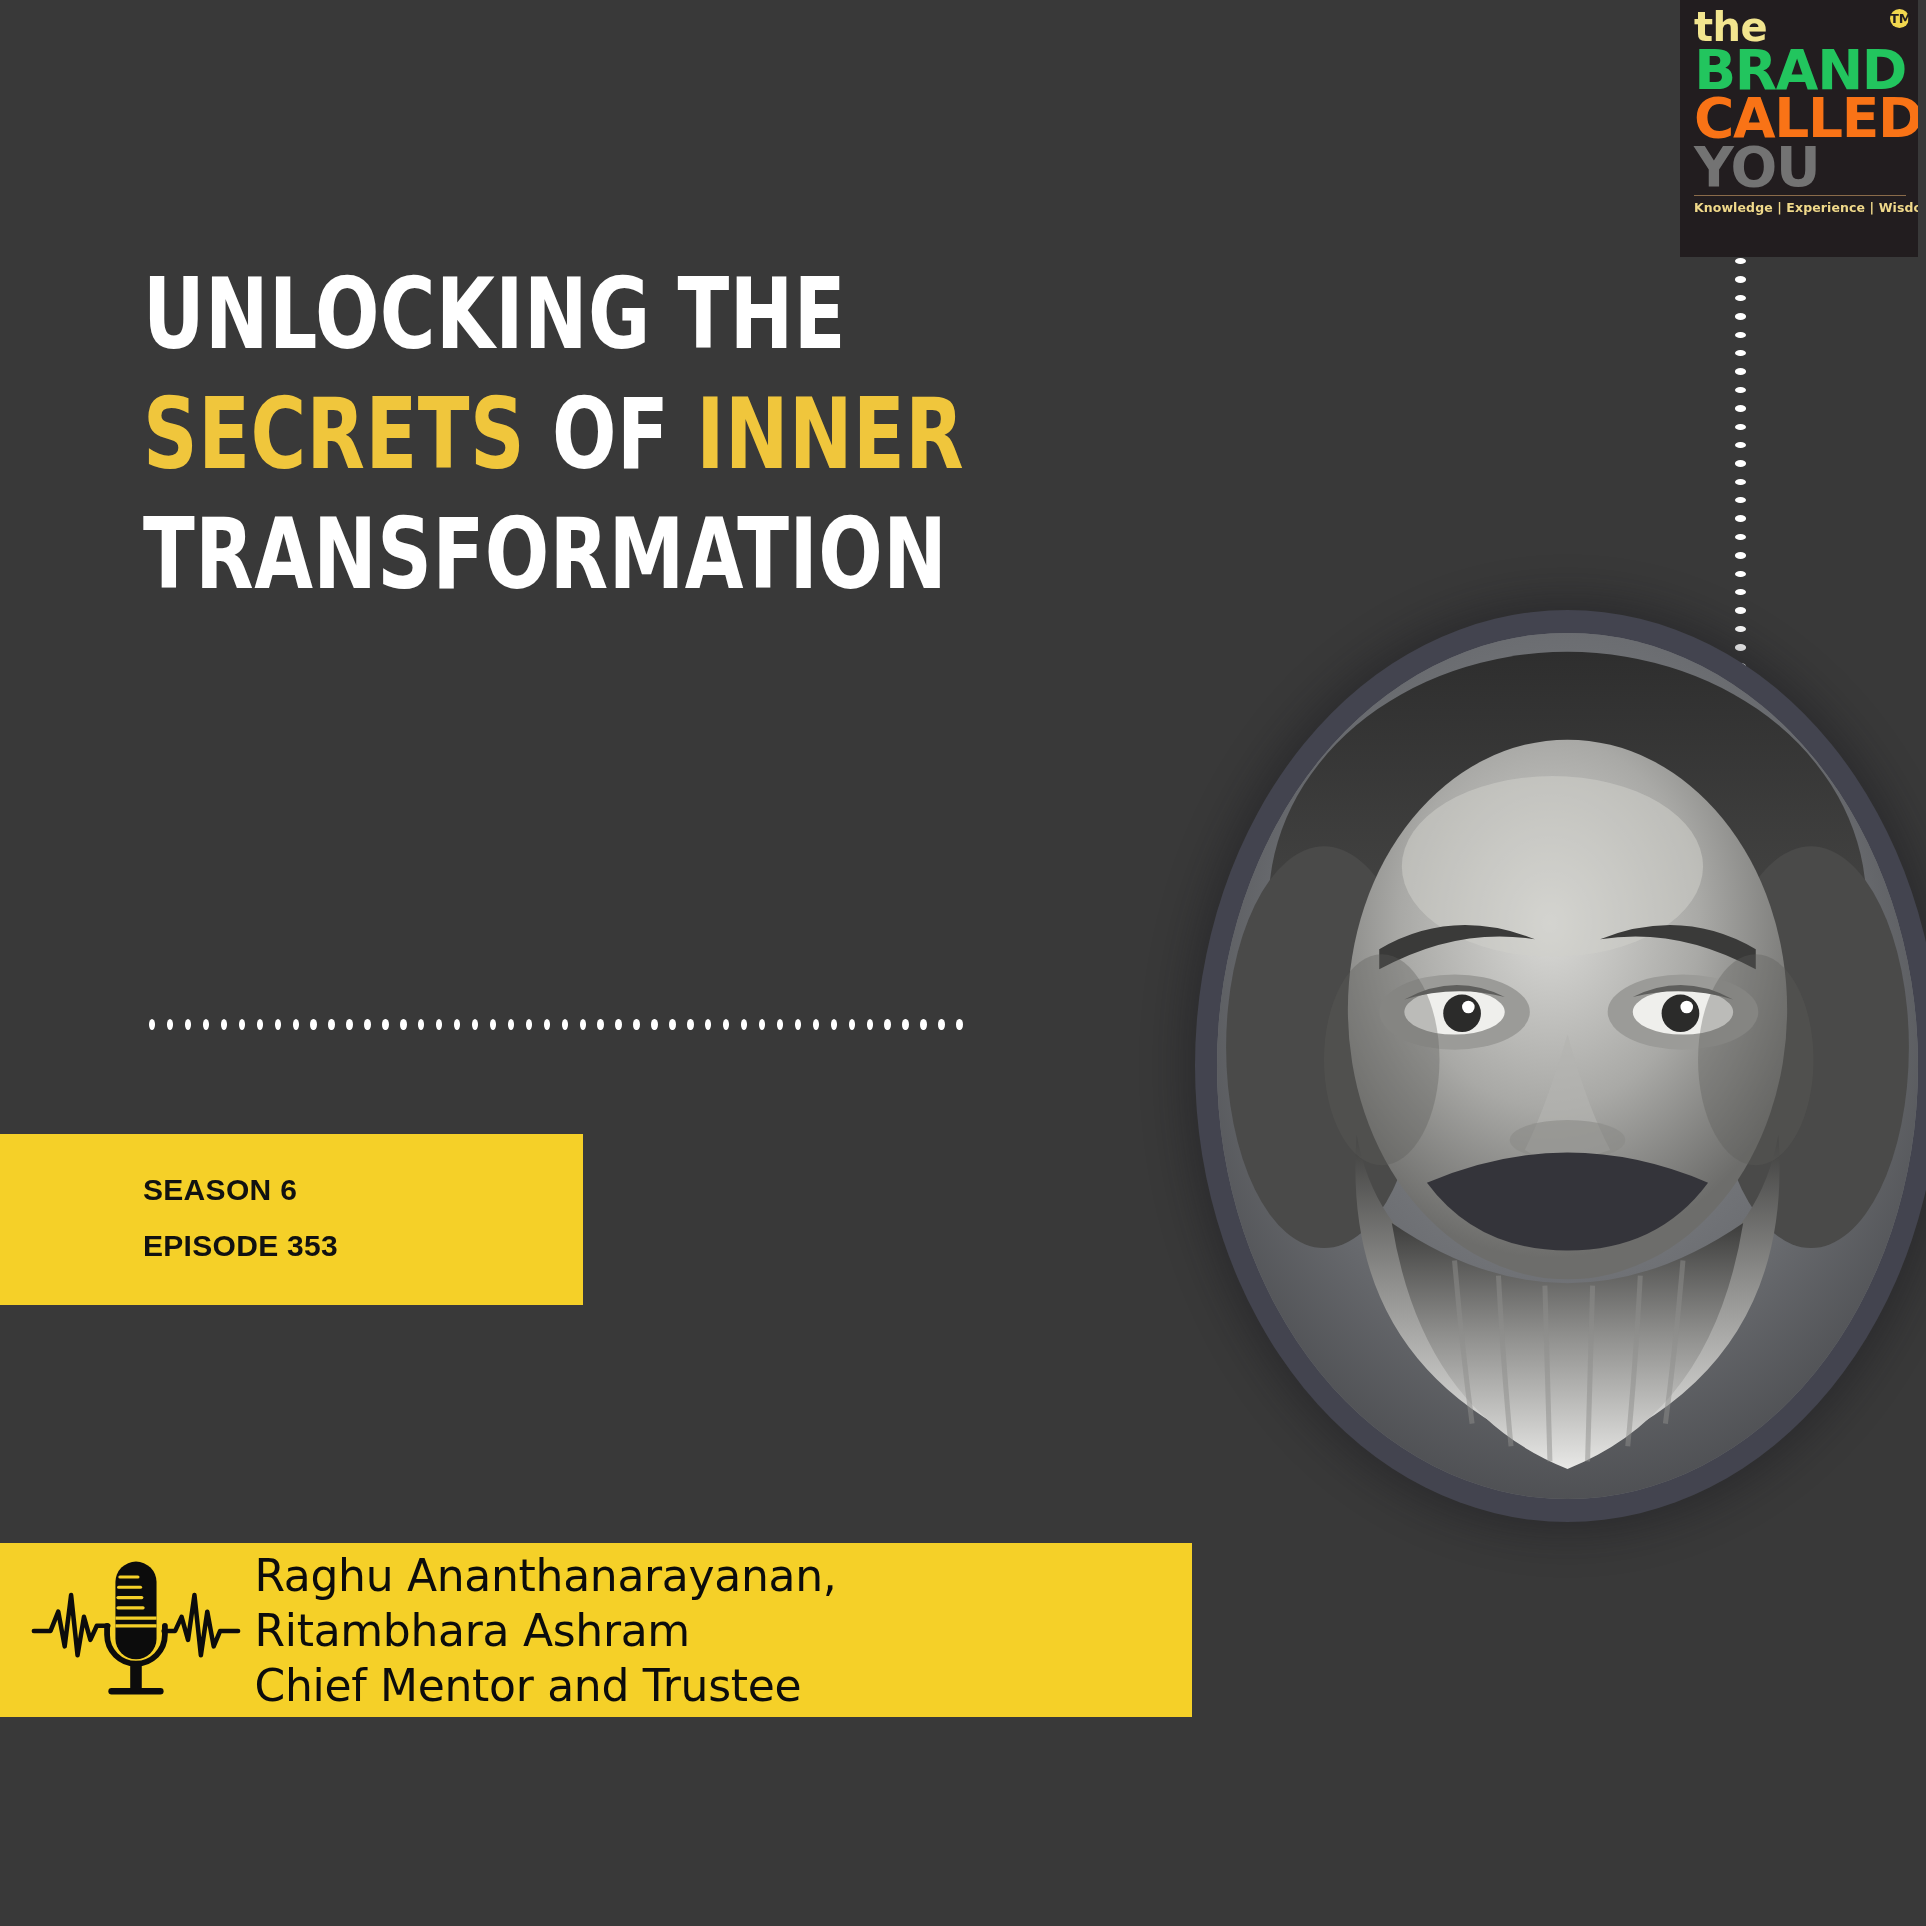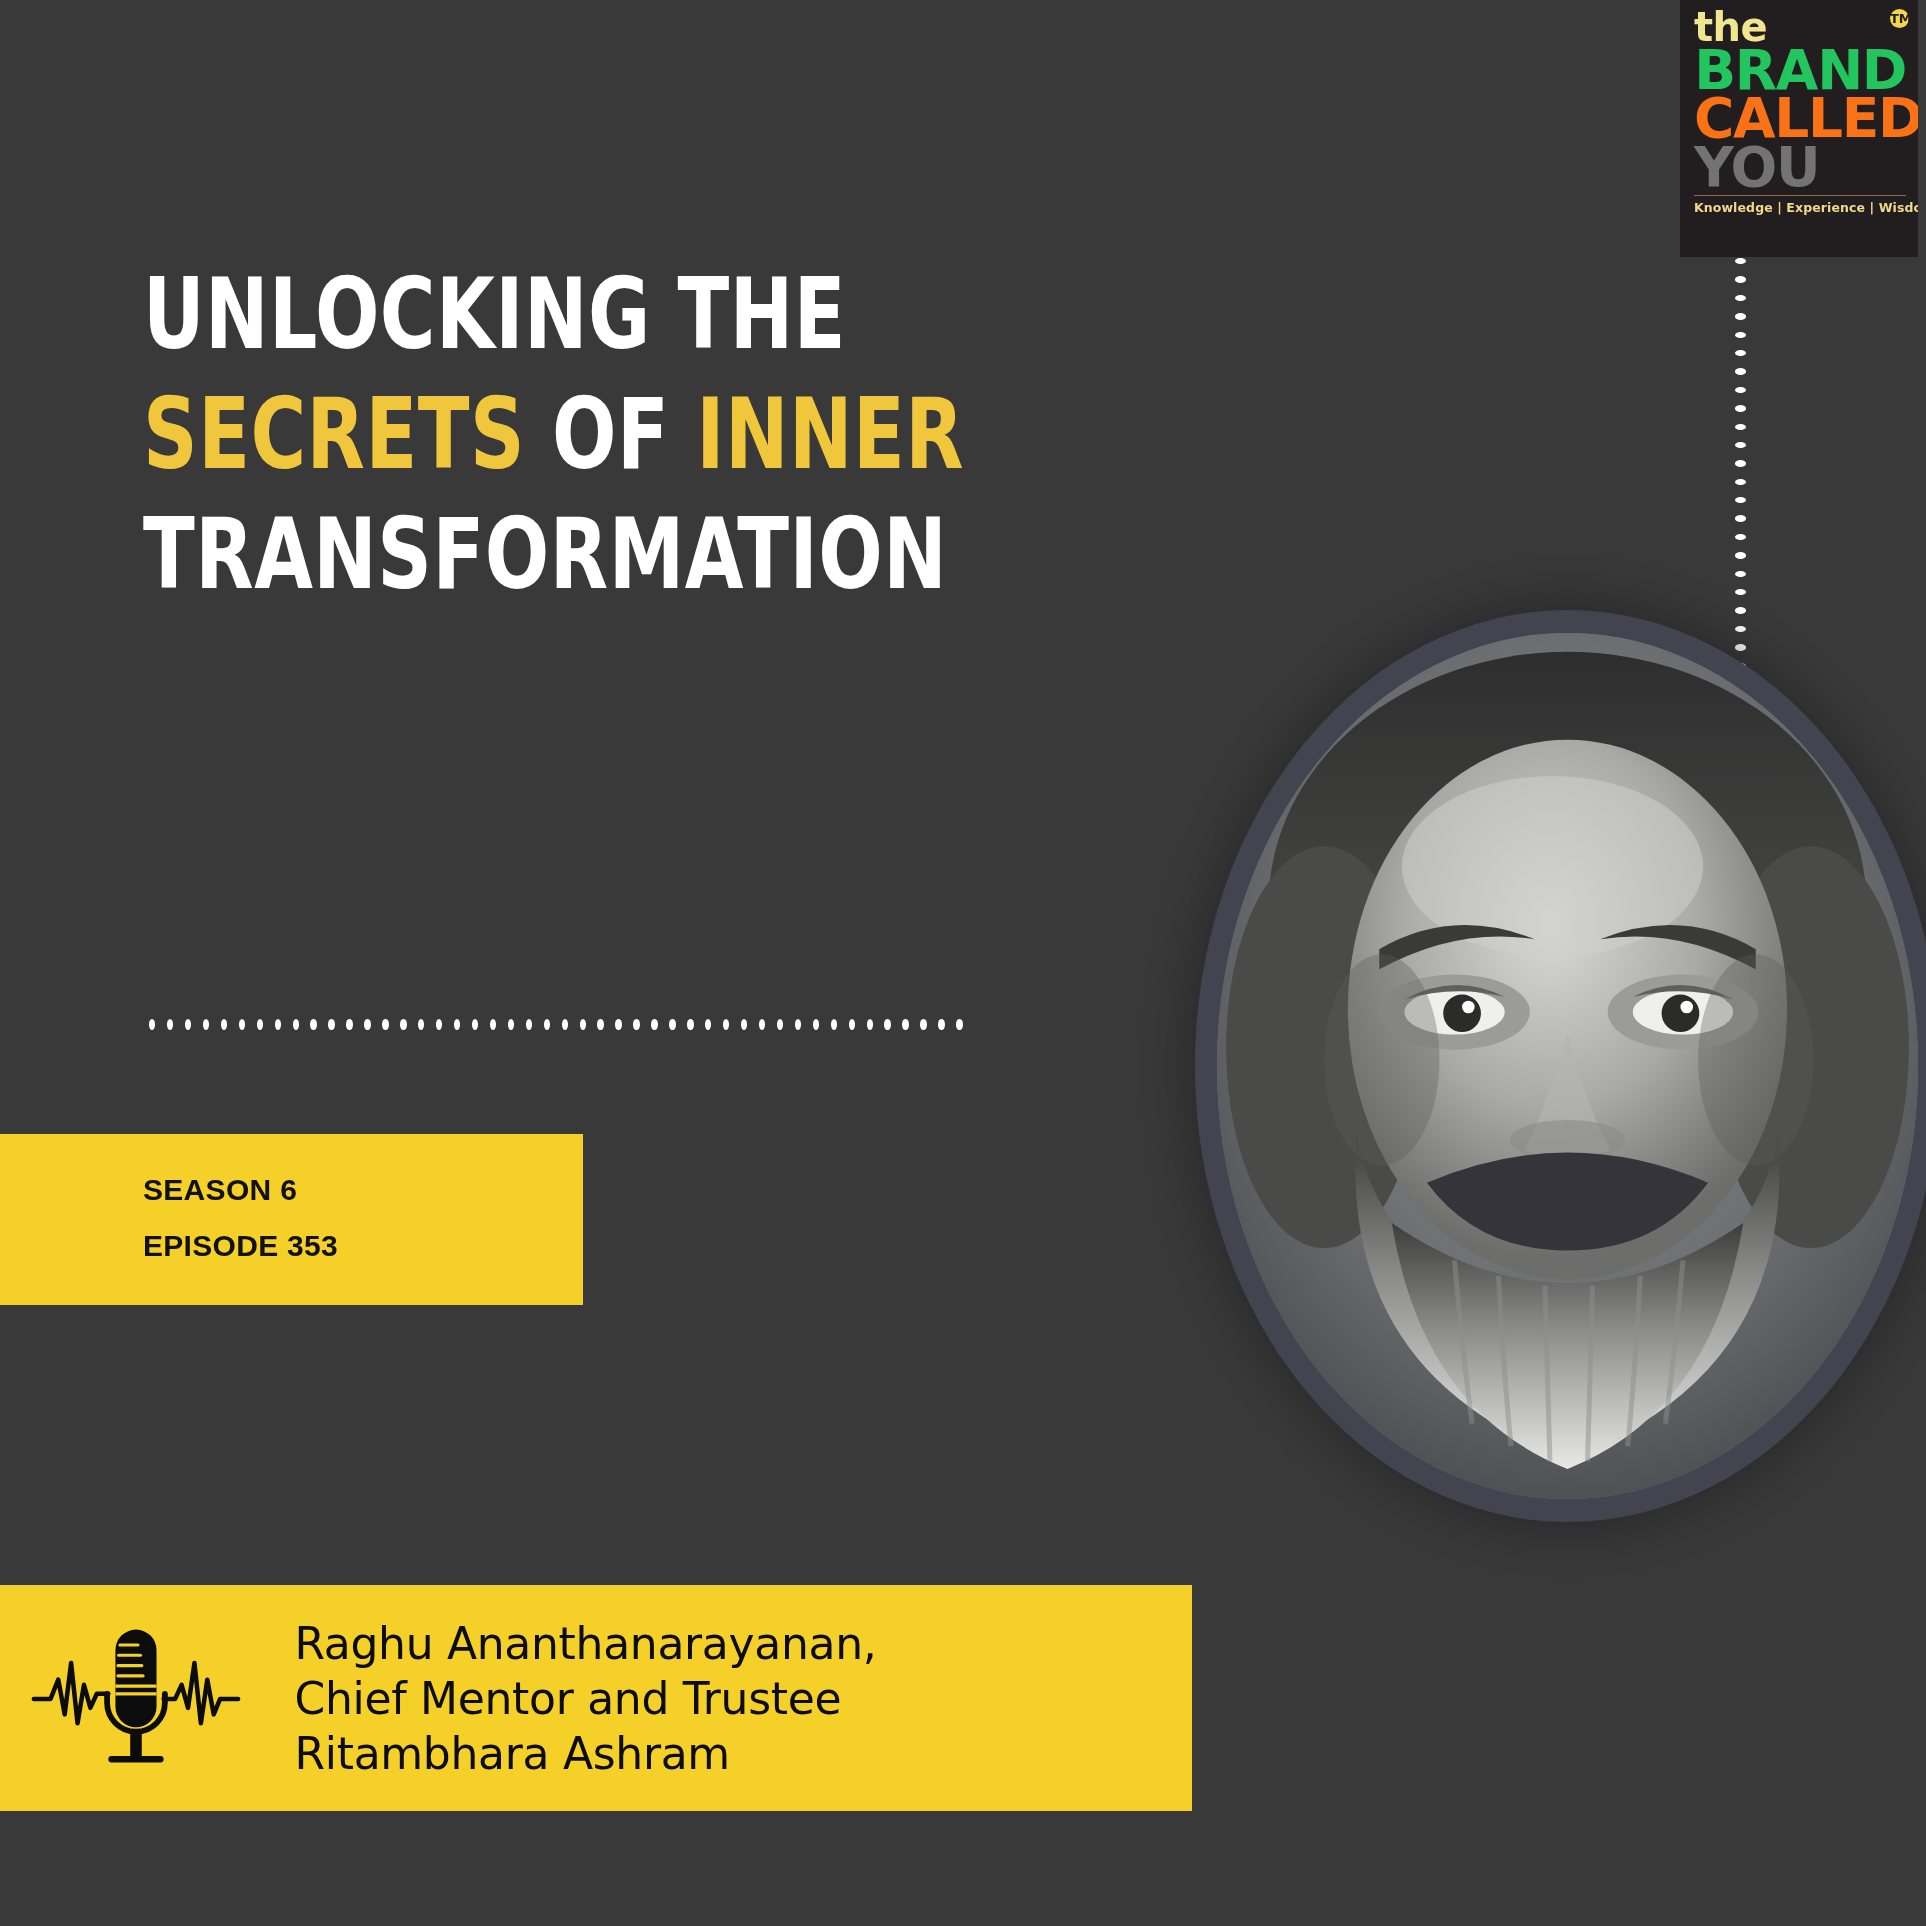--- a/index.html
+++ b/index.html
@@ -156,29 +156,28 @@
     font-weight: 700;
     line-height: 56px;
     letter-spacing: 0.3px;
     font-family: "Liberation Sans", sans-serif;
   }
 
   
   .guest-banner {
     position: absolute;
     left: 0px;
-    top: 1585px;
+    top: 1543px;
     width: 1192px;
-    height: 226px;
+    height: 174px;
     background: #f5d028;
     box-sizing: border-box;
     display: flex;
     align-items: center;
     padding-left: 29.5px;
-    gap: 40px;
   }
   .mic-icon {
     flex: 0 0 auto;
     width: 212px;
     height: 161px;
     margin-right: 13px;
   }
   .guest-text {
     color: #0c0c0c;
     font-size: 44px;
@@ -410,19 +409,19 @@
           <line x1="133" y1="106" x2="197" y2="106"></line>
           <line x1="133" y1="118" x2="197" y2="118"></line>
         </g>
 
         <rect x="156" y="173" width="18" height="44" fill="#0c0c0c"></rect>
         <rect x="122" y="215" width="86" height="10" rx="5" fill="#0c0c0c"></rect>
       </svg>
     </div>
     <div class="guest-text">
       <div>Raghu Ananthanarayanan,</div>
+      <div>Ritambhara Ashram</div>
       <div>Chief Mentor and Trustee</div>
-      <div>Ritambhara Ashram</div>
     </div>
   </div>
 
 </div>
 
 
 </body></html>

